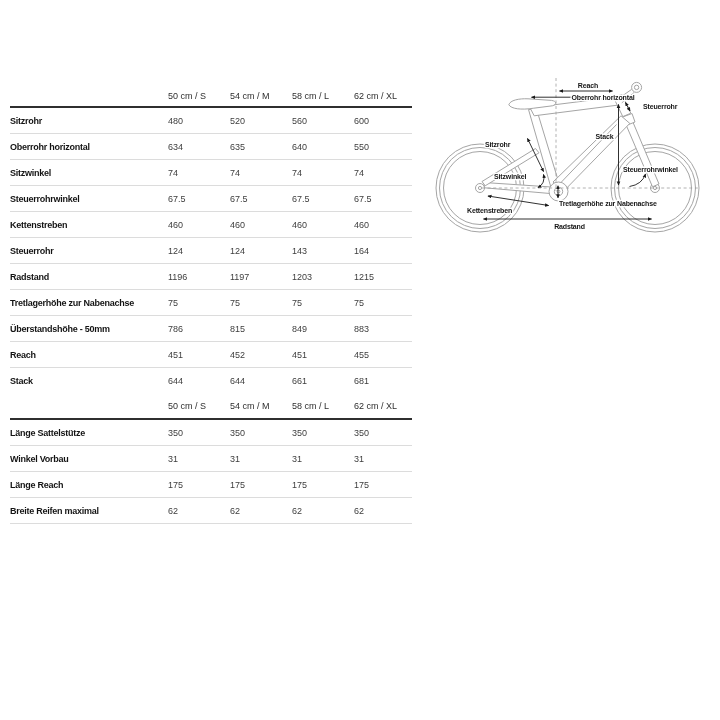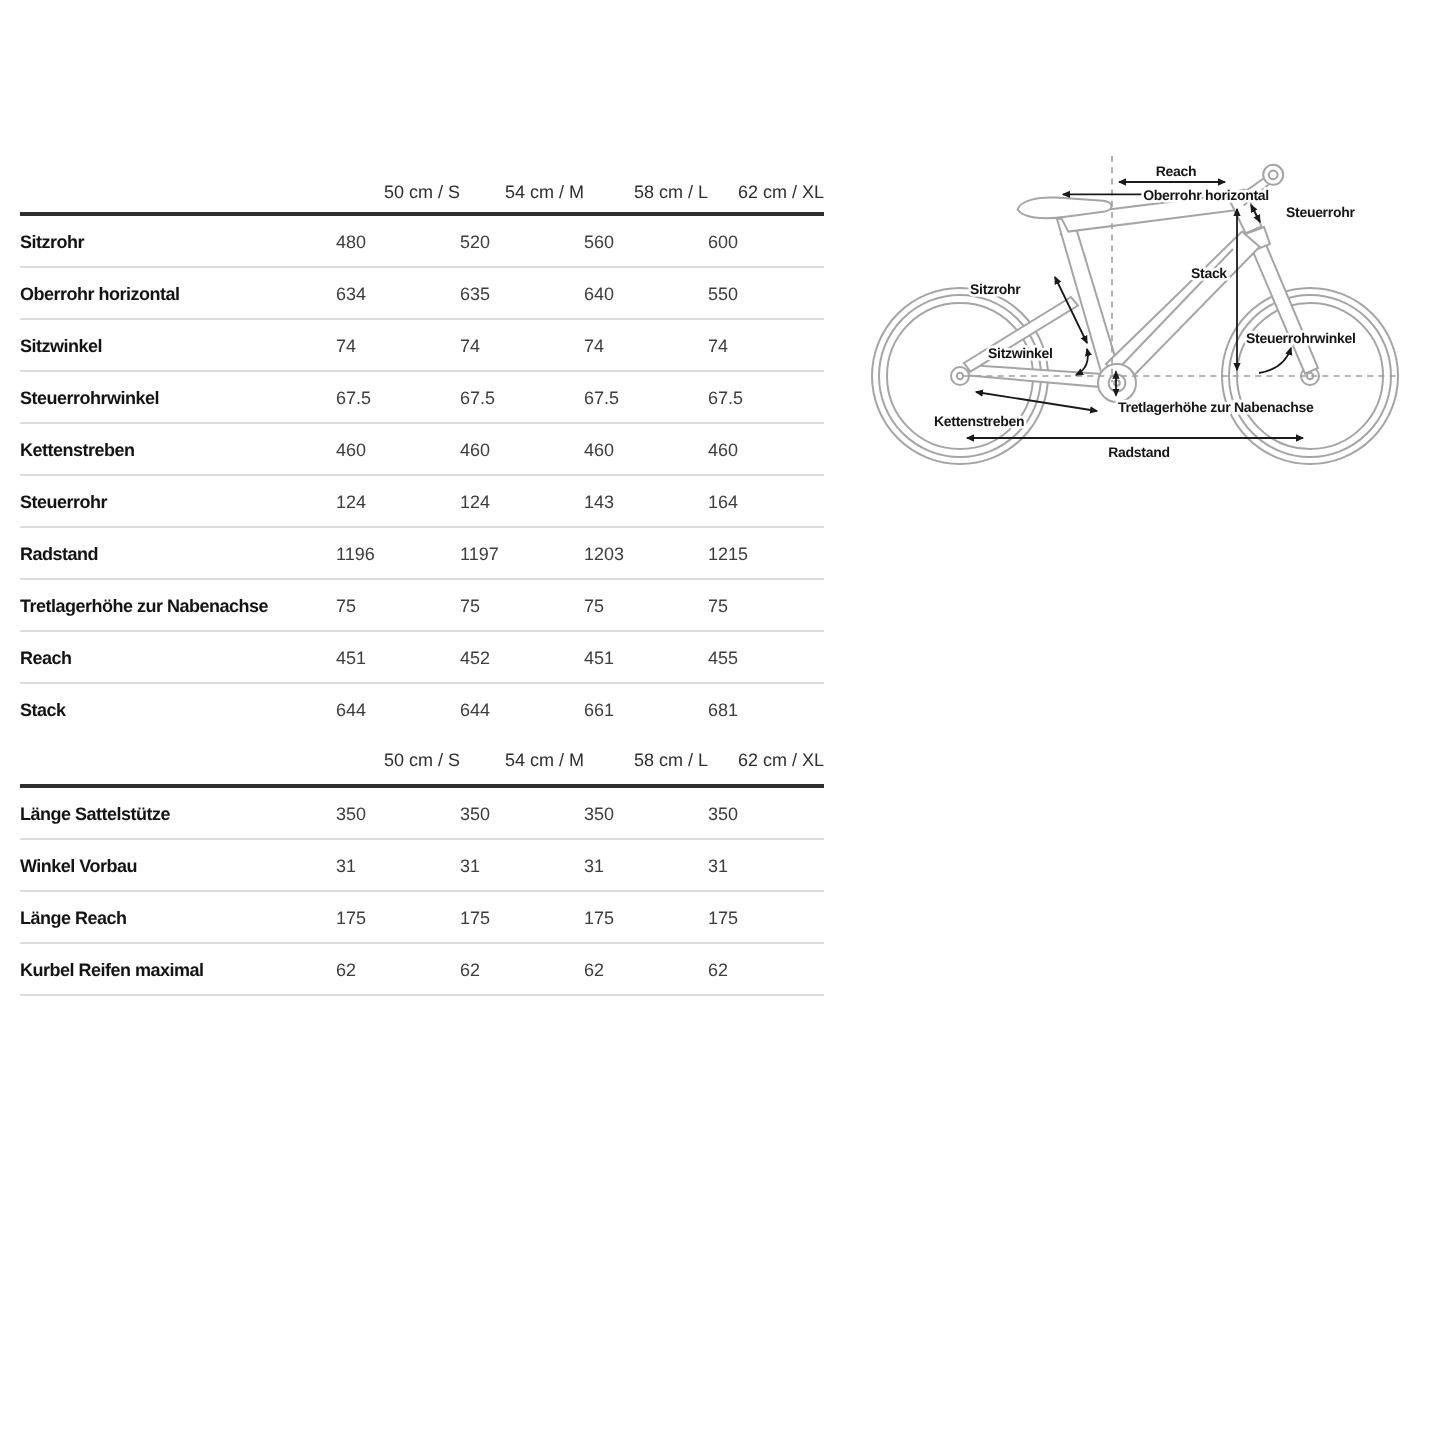--- a/index.html
+++ b/index.html
@@ -10,21 +10,21 @@
   
   .spec-table{
     position:absolute;left:10px;top:85px;width:402px;
     border-collapse:collapse;table-layout:fixed;
   }
   .spec-table td{
     padding:0;margin:0;font-size:9px;color:#3d3d3d;vertical-align:middle;
     white-space:nowrap;overflow:hidden;
   }
   tr.hdr-row td{
-    height:21px;border-bottom:2px solid #2f2f2f;color:#2e2e2e;font-weight:400;text-align:right;
+    height:21px;border-bottom:2px solid #2f2f2f;color:#2e2e2e;font-weight:400;
   }
   tbody.sec2 tr.hdr-row td{height:25px;}
   tr.data-row td{height:25px;border-bottom:1px solid #dcdcdc;}
   tr.data-row.last td{border-bottom:none;}
   td.lbl{font-weight:bold;color:#141414;letter-spacing:-0.25px;}
   
   .geo-diagram{position:absolute;left:432px;top:72px;width:288px;height:180px;}
   .geo-diagram text{
     font-family:"Liberation Sans",sans-serif;font-size:7px;font-weight:bold;
     fill:#161616;paint-order:stroke;stroke:#ffffff;stroke-width:2.6px;
@@ -113,20 +113,27 @@
       </tr>
 
       <tr class="data-row">
         <td class="lbl">Tretlagerhöhe zur Nabenachse</td>
         <td>75</td>
         <td>75</td>
         <td>75</td>
         <td>75</td>
       </tr>
 
+      <tr class="data-row">
+        <td class="lbl">Überstandshöhe - 50mm</td>
+        <td>786</td>
+        <td>815</td>
+        <td>849</td>
+        <td>883</td>
+      </tr>
 
 
       <tr class="data-row">
         <td class="lbl">Reach</td>
         <td>451</td>
         <td>452</td>
         <td>451</td>
         <td>455</td>
       </tr>
 
@@ -172,21 +179,21 @@
       <tr class="data-row">
         <td class="lbl">Länge Reach</td>
         <td>175</td>
         <td>175</td>
         <td>175</td>
         <td>175</td>
       </tr>
 
 
       <tr class="data-row">
-        <td class="lbl">Kurbel Reifen maximal</td>
+        <td class="lbl">Breite Reifen maximal</td>
         <td>62</td>
         <td>62</td>
         <td>62</td>
         <td>62</td>
       </tr>
 
 
     </tbody>
 </table>
 

